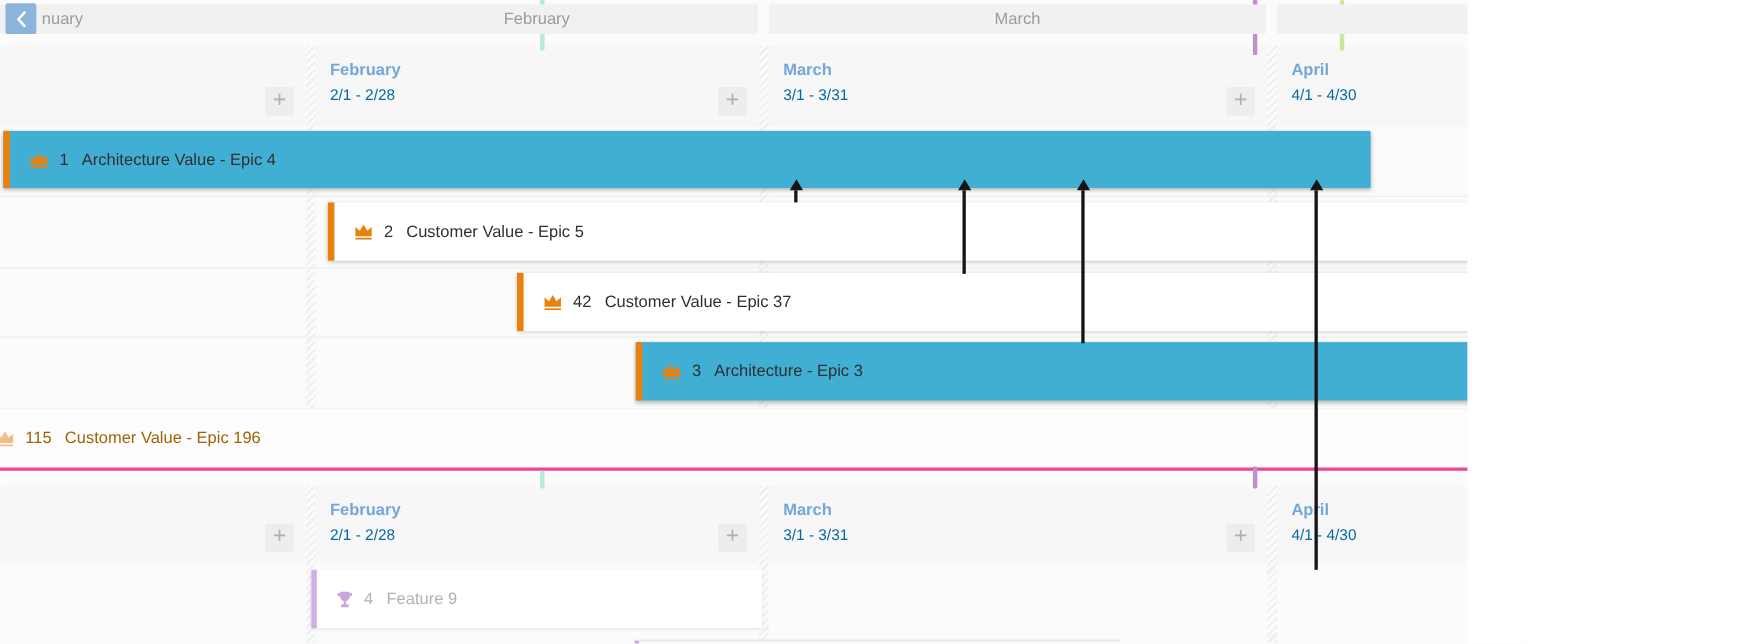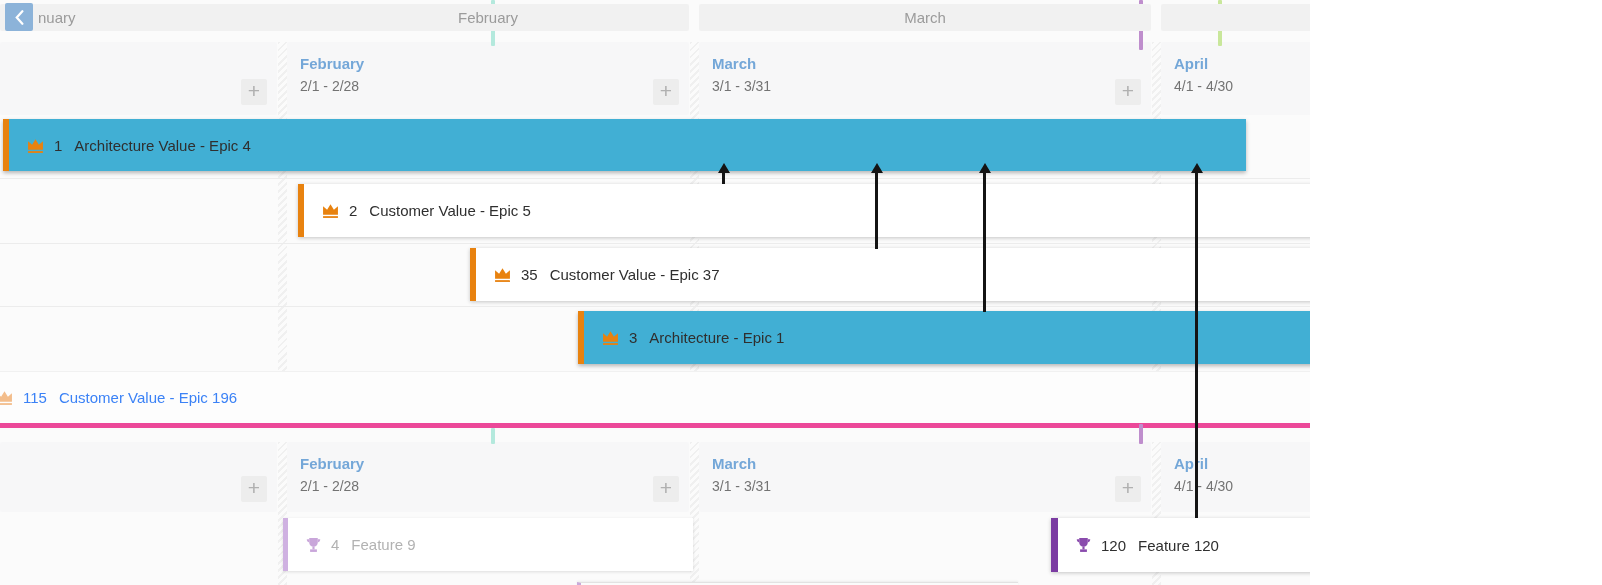--- a/index.html
+++ b/index.html
@@ -1,18 +1,18 @@
 <!DOCTYPE html>
 <html><head>
 <meta charset="utf-8">
 <style>
   html,body{margin:0;padding:0;}
   .canvas{
     position:relative; width:1310px; height:585px; overflow:hidden;
-    background:#fbfbfb; font-family:"Liberation Sans", sans-serif;
+    background:#fbfbfb; font-family:"Liberation Sans", sans-serif;padding-left:24px;
     -webkit-font-smoothing:antialiased;
   }
   
   .band-seg{
     position:absolute; top:4px; height:27px; background:#f1f1f1; z-index:4;
     display:flex; align-items:center; justify-content:center;
     color:#9b9b9b; font-size:15px; border-radius:2px;
   }
   .band-seg.cut{justify-content:flex-start; padding-left:38px;}
   .back-btn{
@@ -20,21 +20,21 @@
     background:#8cb3d9; border-radius:2px; z-index:6;
     display:flex; align-items:center; justify-content:center; cursor:pointer;
   }
   
   .tick{position:absolute; width:4px; z-index:3; border-radius:1px;}
   
   .hcard{
     position:absolute; background:#f7f7f8; border-radius:2px; z-index:2;
   }
   .hcard .mname{position:absolute; left:13px; top:13px; font-size:15px; font-weight:600; color:#74a7d8;}
-  .hcard .mrange{position:absolute; left:13px; top:36px; font-size:14px; color:#737373;}
+  .hcard .mrange{position:absolute; left:13px; top:36px; font-size:14px; color:#0369a1;}
   .plus-btn{
     position:absolute; right:10px; bottom:10px; width:26px; height:26px;
     background:#ededed; border-radius:2px; color:#b0b0b0;
     font-size:21px; line-height:24px; text-align:center; cursor:pointer;
   }
   .hatch{
     position:absolute; width:9px; z-index:1;
     background:repeating-linear-gradient(135deg,#f0f0f0 0 2px, rgba(0,0,0,0) 2px 5px);
   }
   .rowline{position:absolute; left:0; width:1593px; height:1px; background:#ececec; z-index:2;}
@@ -50,23 +50,23 @@
   .bar.f-active{background:#ffffff; border-left:7px solid #7b3ca2; box-shadow:0 1px 4px rgba(0,0,0,.22);}
   .bar.f-faded{background:#ffffff; border-left:5px solid #cfb1e1; box-shadow:0 1px 3px rgba(0,0,0,.12); color:#b2b2b2;}
   .icon{display:inline-flex; align-items:center;}
   .crown-orange{color:#e8820f;}
   .crown-faded{color:#f3bd8b;}
   .trophy-purple{color:#8a4bad;}
   .trophy-faded{color:#c9a6da;}
   
   .flatrow{
     position:absolute; left:0; top:371px; width:1602px; height:57px;
-    background:#fdfdfd; border-top:1px solid #f1f1f1; border-bottom:5px solid #ec4899;
+    background:#fdfdfd; border-top:1px solid #f1f1f1; border-bottom:3px solid #ec4899;
     display:flex; align-items:center; padding-left:4px; box-sizing:border-box;
-    font-size:15px; color:#3b82f6; z-index:2; cursor:pointer;
+    font-size:15px; color:#a16207; z-index:2; cursor:pointer;
   }
   .flatrow .wid{margin:0 12px 0 10px;}
   
   .arrow{position:absolute; width:13px; display:flex; flex-direction:column; align-items:center; z-index:8;}
   .ahead{width:0; height:0; border-left:6.5px solid transparent; border-right:6.5px solid transparent; border-bottom:10px solid #141414;}
   .ashaft{width:3px; flex:1; background:#141414;}
   
   .cutbar{
     position:absolute; left:577px; top:582px; width:437px; height:12px;
     background:#fbfbfb; border-left:4px solid #c9aada; border-top:1px solid #e2e2e2;
@@ -159,33 +159,33 @@
     <span>Customer Value - Epic 5</span>
   </div>
 
   <div class="bar whitebar" style="left:470px; top:248px; width:1122px; height:53px;">
     <span class="icon crown-orange">
       <svg width="17" height="15" viewBox="0 0 16 14" fill="currentColor">
           <path d="M1 11 L1 3 L4.8 6.3 L8 1 L11.2 6.3 L15 3 L15 11 Z"></path>
           <path d="M1 12.3 h14 v1.7 h-14 Z"></path>
         </svg>
     </span>
-    <span class="wid">35</span>
+    <span class="wid">42</span>
     <span>Customer Value - Epic 37</span>
   </div>
 
   <div class="bar teal" style="left:578px; top:311px; width:1014px; height:53px;">
     <span class="icon crown-orange">
       <svg width="17" height="15" viewBox="0 0 16 14" fill="currentColor">
           <path d="M1 11 L1 3 L4.8 6.3 L8 1 L11.2 6.3 L15 3 L15 11 Z"></path>
           <path d="M1 12.3 h14 v1.7 h-14 Z"></path>
         </svg>
     </span>
     <span class="wid">3</span>
-    <span>Architecture - Epic 1</span>
+    <span>Architecture - Epic 3</span>
   </div>
 
   <div class="flatrow">
     <span class="icon crown-faded" style="margin-left:-8px;">
       <svg width="17" height="15" viewBox="0 0 16 14" fill="currentColor">
           <path d="M1 11 L1 3 L4.8 6.3 L8 1 L11.2 6.3 L15 3 L15 11 Z"></path>
           <path d="M1 12.3 h14 v1.7 h-14 Z"></path>
         </svg>
     </span>
     <span class="wid">115</span>
@@ -218,33 +218,20 @@
           <path d="M1.2 2H3v3.2A3 3 0 0 1 .6 2.6 0.6 0.6 0 0 1 1.2 2z"></path>
           <path d="M12.8 2H11v3.2a3 3 0 0 0 2.4-2.6 0.6 0.6 0 0 0-.6-.6z"></path>
           <path d="M6 9h2v2.6H6z"></path>
           <path d="M3.8 11.6h6.4V14H3.8z"></path>
         </svg>
     </span>
     <span class="wid">4</span>
     <span>Feature 9</span>
   </div>
 
-  <div class="bar f-active" style="left:1051px; top:518px; width:500px; height:54px;">
-    <span class="icon trophy-purple">
-      <svg width="15" height="16" viewBox="0 0 14 15" fill="currentColor">
-          <path d="M3 1h8v4.2a4 4 0 0 1-8 0z"></path>
-          <path d="M1.2 2H3v3.2A3 3 0 0 1 .6 2.6 0.6 0.6 0 0 1 1.2 2z"></path>
-          <path d="M12.8 2H11v3.2a3 3 0 0 0 2.4-2.6 0.6 0.6 0 0 0-.6-.6z"></path>
-          <path d="M6 9h2v2.6H6z"></path>
-          <path d="M3.8 11.6h6.4V14H3.8z"></path>
-        </svg>
-    </span>
-    <span class="wid">120</span>
-    <span>Feature 120</span>
-  </div>
 
   <div class="cutbar"></div>
 
   <div class="arrow" style="left:717px; top:163px; height:21px;">
     <div class="ahead"></div>
       <div class="ashaft"></div>
   </div>
   <div class="arrow" style="left:870px; top:163px; height:86px;">
     <div class="ahead"></div>
       <div class="ashaft"></div>

